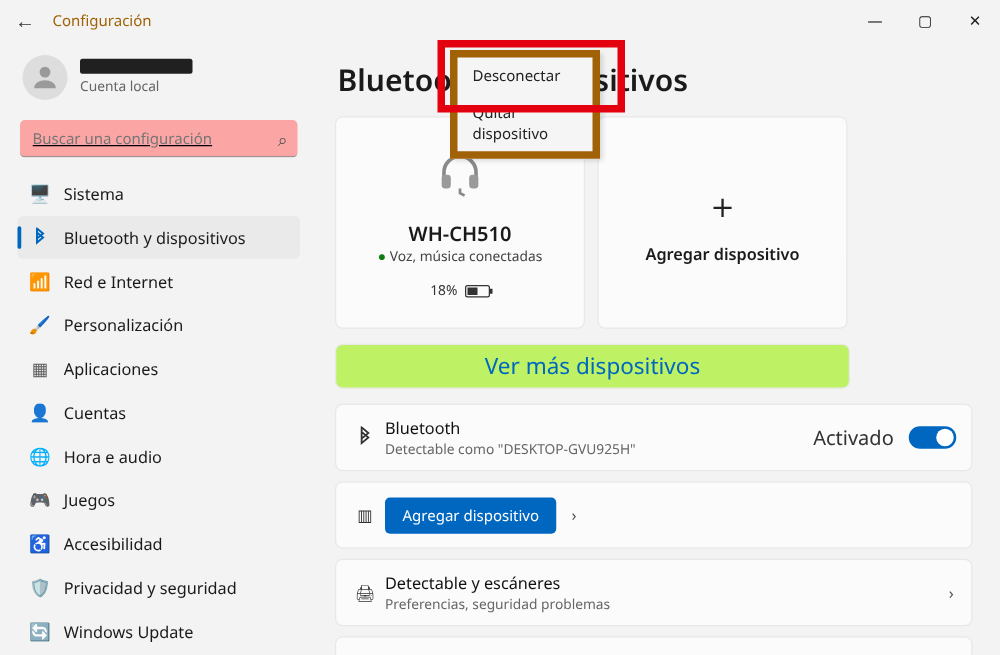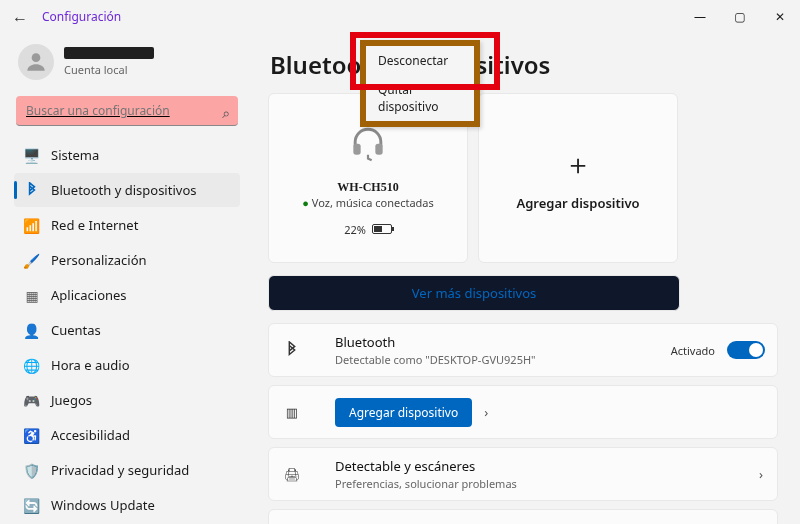--- a/index.html
+++ b/index.html
@@ -1,20 +1,20 @@
 <!DOCTYPE html>
 <html><head>
 <meta charset="utf-8">
 <style>
   * { box-sizing: border-box; margin:0; padding:0; font-family: "Segoe UI", system-ui, sans-serif; }
   body { width:800px; height:524px; background:#f3f3f3; color:#1a1a1a; font-size:13px; overflow:hidden; position:relative;}
   .titlebar { height:32px; display:flex; align-items:center; justify-content:space-between; padding:0 0 0 12px; }
   .titlebar-left { display:flex; align-items:center; gap:14px;}
   .titlebar-left .back { font-size:16px; color:#333; cursor:pointer;}
-  .titlebar-title { font-size:12px; color:#6d28d9;}
+  .titlebar-title { font-size:12px; color:#a16207;}
   .winctrls { display:flex; }
   .winctrls div { width:40px; height:32px; display:flex; align-items:center; justify-content:center; font-size:12px; cursor:pointer;}
   .layout { display:flex; height:calc(100% - 32px);justify-content:space-between; }
   .sidebar { width:250px; padding:8px 10px 0 14px; display:flex; flex-direction:column; }
   .account { display:flex; align-items:center; gap:10px; margin:4px 0 14px 4px;}
   .avatar { width:36px; height:36px; border-radius:50%; background:#ddd; display:flex; align-items:center; justify-content:center;}
   .avatar::after{content:""; position:relative; }
   .acct-name { width:90px; height:12px; background:#202020; border-radius:2px; }
   .acct-sub { font-size:11px; color:#666; margin-top:3px;}
   .search { position:relative; margin:2px 2px 12px 2px; }
@@ -26,39 +26,39 @@
   .nav-item.selected { background:#eaeaea; position:relative;}
   .nav-item.selected::before { content:""; position:absolute; left:0; top:8px; bottom:8px; width:3px; background:#0067c0; border-radius:3px;}
   .main { flex:1; padding:12px 22px 0 18px; overflow:hidden; }
   .page-title { font-size:24px; font-weight:600; margin:4px 0 12px 2px;}
   .device-row { display:flex; gap:10px; margin-bottom:12px;}
   .card { background:#fbfbfb; border:1px solid #e8e8e8; border-radius:6px; height:170px; position:relative; display:flex; flex-direction:column; align-items:center; justify-content:center;}
   .card.device { width:200px;}
   .card.add { width:200px; cursor:pointer;}
   .more { position:absolute; top:6px; right:10px; font-size:16px; color:#333; cursor:pointer;}
   .hp-icon { width:44px; height:44px; margin-bottom:8px;}
-  .dev-name { font-size:12px; font-weight:600; margin-top:8px;font-family:Liberation Serif, serif;}
+  .dev-name { font-size:16px; font-weight:600; margin-top:8px;}
   .dev-status { font-size:11px; color:#444; margin-top:0;}
   .dot { color:#107c10; font-size:11px; margin-right:3px;}
   .battery { margin-top:12px; font-size:11px; color:#333; display:flex; align-items:center; gap:6px;}
   .bat-ico { width:20px; height:10px; border:1px solid #333; border-radius:2px; position:relative;}
   .bat-ico::after{content:""; position:absolute; right:-3px; top:2px; width:2px; height:4px; background:#333;}
   .bat-fill{ position:absolute; left:1px; top:1px; bottom:1px; width:45%; background:#333;}
   .plus { font-size:28px; font-weight:300; color:#222; margin-bottom:10px;}
   .add-label { font-size:13px; font-weight:600;}
-  .linkcard { background:#0f172a; border:1px solid #e8e8e8; border-radius:6px; height:36px; display:flex; align-items:center; justify-content:center; color:#0067c0; font-size:13px; cursor:pointer; margin-bottom:12px; width:412px;}
-  .setting-row { background:#fbfbfb; border:1px solid #e8e8e8; border-radius:6px; min-height:54px; display:flex; align-items:center; padding:8px 12px; margin-bottom:8px; gap:32px;}
+  .linkcard { background:#bef264; border:1px solid #e8e8e8; border-radius:6px; height:36px; display:flex; align-items:center; justify-content:center; color:#0067c0; font-size:18px; cursor:pointer; margin-bottom:12px; width:412px;}
+  .setting-row { background:#fbfbfb; border:1px solid #e8e8e8; border-radius:6px; min-height:54px; display:flex; align-items:center; padding:8px 12px; margin-bottom:8px; gap:5px;}
   .setting-row .ricon { width:22px; display:flex; justify-content:center; color:#333;}
   .setting-row .rtxt { flex:1;}
   .setting-row .rtitle { font-size:13px; color:#111;}
   .setting-row .rsub { font-size:11px; color:#666; margin-top:1px;}
   .setting-row .ract { display:flex; align-items:center; gap:10px;}
   .toggle { width:38px; height:18px; border-radius:10px; background:#0067c0; position:relative; cursor:pointer;}
   .toggle::after{content:""; position:absolute; right:2px; top:2px; width:14px; height:14px; background:#fff; border-radius:50%;}
-  .status-on { font-size:11px; color:#333; margin-right:2px;}
+  .status-on { font-size:16px; color:#333; margin-right:2px;}
   .btn-primary { background:#0067c0; color:#fff; border:none; border-radius:4px; font-size:12px; padding:6px 14px; cursor:pointer;}
   .chev { color:#555; font-size:13px; cursor:pointer; padding:0 2px;}
   
   .ctx { position:absolute; top:40px; left:360px; width:120px; background:#f5f5f5; border:6px solid #a16207; box-shadow:2px 2px 4px rgba(0,0,0,0.15); z-index:50;}
   .ctx-item { padding:6px 12px; font-size:12px; cursor:pointer; color:#222;}
   .red-highlight { position:absolute; top:32px; left:350px; width:150px; height:58px; border:6px solid #e3000f; z-index:60; pointer-events:none;}
 </style>
 </head>
 <body>
 
@@ -152,21 +152,21 @@
         <div class="more">⋯</div>
         <svg class="hp-icon" viewBox="0 0 24 24">
           <path fill="none" stroke="#8a8a8a" stroke-width="1.6" d="M5 14v-2a7 7 0 0 1 14 0v2"></path>
           <rect x="4" y="13" width="4" height="6" rx="1.5" fill="#9a9a9a"></rect>
           <rect x="16" y="13" width="4" height="6" rx="1.5" fill="#9a9a9a"></rect>
           <path fill="none" stroke="#8a8a8a" stroke-width="1.2" d="M12 19v2l2 1"></path>
         </svg>
         <div class="dev-name">WH-CH510</div>
         <div class="dev-status"><span class="dot">●</span><span>Voz, música conectadas</span></div>
         <div class="battery">
-          <span>22%</span>
+          <span>18%</span>
           <span class="bat-ico">
               <span class="bat-fill"></span>
             </span>
         </div>
       </div>
       <div class="card add">
         <div class="plus">＋</div>
         <div class="add-label">Agregar dispositivo</div>
       </div>
     </div>
@@ -194,21 +194,21 @@
       <div class="ract">
         <button class="btn-primary">Agregar dispositivo</button>
         <span class="chev">›</span>
       </div>
     </div>
 
     <div class="setting-row">
       <div class="ricon">🖨</div>
       <div class="rtxt">
         <div class="rtitle">Detectable y escáneres</div>
-        <div class="rsub">Preferencias, solucionar problemas</div>
+        <div class="rsub">Preferencias, seguridad problemas</div>
       </div>
       <div class="ract">
           <span class="chev">›</span>
         </div>
     </div>
 
     <div class="setting-row">
       
       
       

